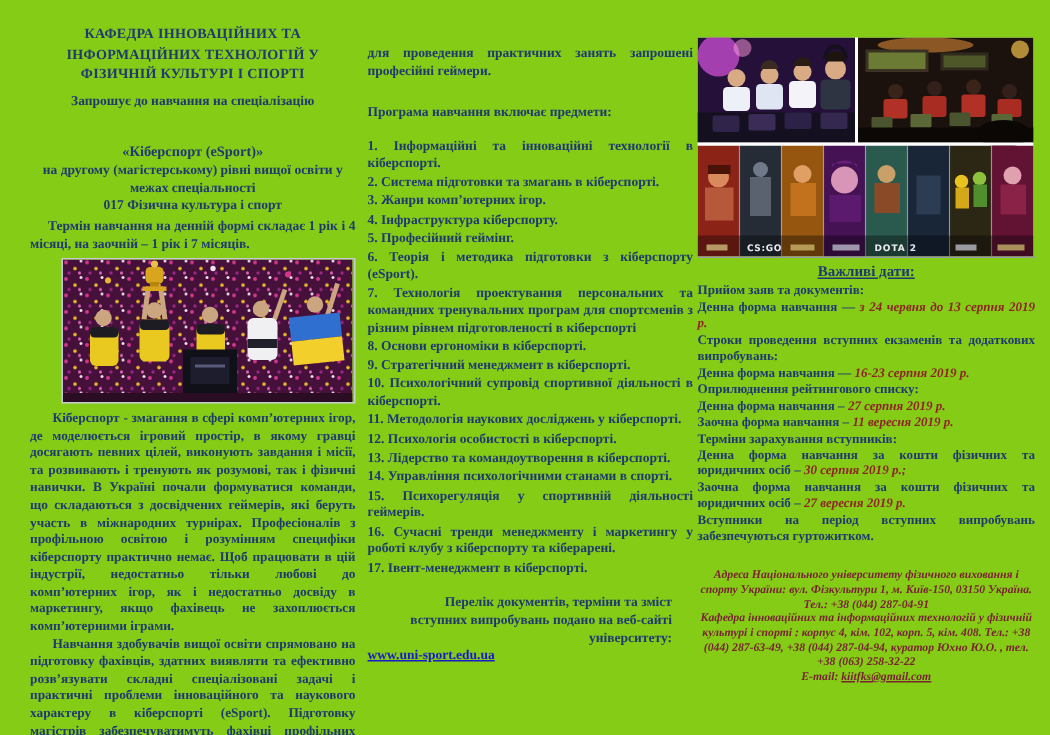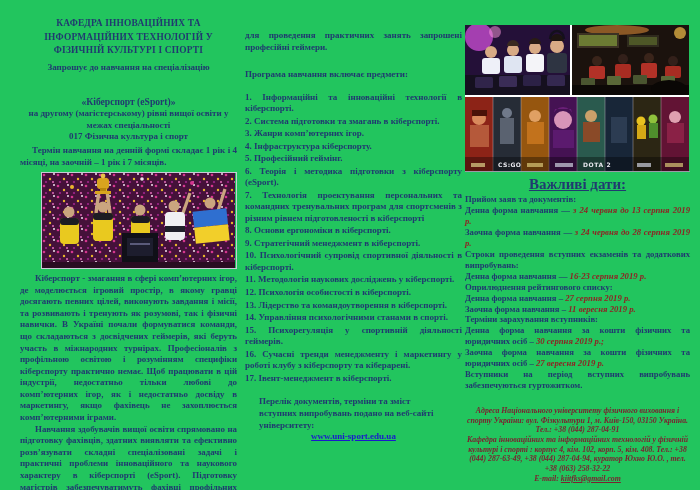--- a/index.html
+++ b/index.html
@@ -4,21 +4,21 @@
 <style>
   * { box-sizing: border-box; margin: 0; padding: 0; }
   html, body { width: 700px; height: 490px; }
   body {
     background: #ffffff;
     font-family: "Liberation Serif", "DejaVu Serif", serif;
     font-weight: bold;
     color: #203a70;
     overflow: hidden;
   }
-  .page { position: relative; width: 700px; height: 490px; background: #22c55e; }
+  .page { position: relative; width: 700px; height: 490px; background: #84cc16; }
 
   
   .col { position: absolute; top: 0; }
   #col-left  { left: 20px;  top: 17px; width: 217px; }
   #col-mid   { left: 245px; top: 30px; width: 217px; }
   #col-right { left: 465px; top: 25px; width: 225px; }
 
   
   .title { font-size: 9.4px; line-height: 1.45; text-align: center; letter-spacing: .2px; }
   .invite { font-size: 9px; line-height: 1.3; text-align: center; margin-top: 4px; }
@@ -29,26 +29,26 @@
 
   
   .mid-intro { font-size: 9px; line-height: 1.32; text-align: justify; }
   .prog-head { font-size: 9px; margin-top: 15px; }
   ol.subjects { list-style: none; counter-reset: subj; margin-top: 13px; }
   ol.subjects li {
     counter-increment: subj;
     font-size: 9px; line-height: 1.28; text-align: justify; margin-bottom: 1px;
   }
   ol.subjects li::before { content: counter(subj) ".\00a0 "; }
-  .docs-note { margin-top: 12px; font-size: 9px; line-height: 1.3; text-align: left; padding: 0 14px; }
-  .website-link { display: block; text-align: center; font-size: 9px; color: #1a1acc; text-decoration: underline; cursor: pointer; }
+  .docs-note { margin-top: 12px; font-size: 9px; line-height: 1.3; text-align: right; padding: 0 14px; }
+  .website-link { display: block; font-size: 9px; color: #1a1acc; text-decoration: underline; cursor: pointer; }
 
   
   .collage-wrap { line-height: 0; border-bottom: 1px solid #9a9aa8; }
-  .dates-title { font-size: 15px; text-align: center; text-decoration: underline; margin: 4px 0 1px; }
+  .dates-title { font-size: 10px; text-align: center; text-decoration: underline; margin: 4px 0 1px; }
   .sec-head, .drow, .hostel { font-size: 8.7px; line-height: 1.26; text-align: justify; }
   .dval { color: #8e2424; font-style: italic; }
   .addr-block { margin-top: 15px; }
   .addr { color: #7a2330; font-style: italic; font-size: 7.8px; line-height: 1.24; text-align: center; }
   .email-line { text-align: center; font-size: 7.8px; color: #7a2330; font-style: italic; }
   .email-link { color: #7a2330; text-decoration: underline; cursor: pointer; }
 
   svg text { font-family: "DejaVu Sans", sans-serif; }
 </style>
 </head>
@@ -259,21 +259,20 @@
 
         <rect x="105" y="0" width="2" height="70" fill="#ffffff"></rect>
         <rect x="0" y="70" width="224" height="2" fill="#ffffff"></rect>
       </svg>
     </div>
 
     <div class="dates-title">Важливі дати:</div>
 
     <p class="sec-head">Прийом заяв та документів:</p>
     <p class="drow"><span>Денна форма навчання —</span> <span class="dval">з 24 червня до 13 серпня 2019 р.</span></p>
-    <p class="drow"><span>Заочна  форма навчання —</span> <span class="dval">з 24 червня до 28 серпня 2019 р.</span></p>
 
     <p class="sec-head">Строки проведення вступних екзаменів та додаткових випробувань:</p>
     <p class="drow"><span>Денна форма навчання —</span> <span class="dval">16-23 серпня 2019 р.</span></p>
 
     <p class="sec-head">Оприлюднення рейтингового списку:</p>
     <p class="drow"><span>Денна форма навчання –</span> <span class="dval">27 серпня 2019 р.</span></p>
     <p class="drow"><span>Заочна  форма навчання –</span> <span class="dval">11 вересня  2019 р.</span></p>
 
     <p class="sec-head">Терміни зарахування вступників:</p>
     <p class="drow"><span>Денна форма навчання за кошти фізичних та юридичних осіб –</span> <span class="dval">30 серпня 2019 р.;</span></p>

